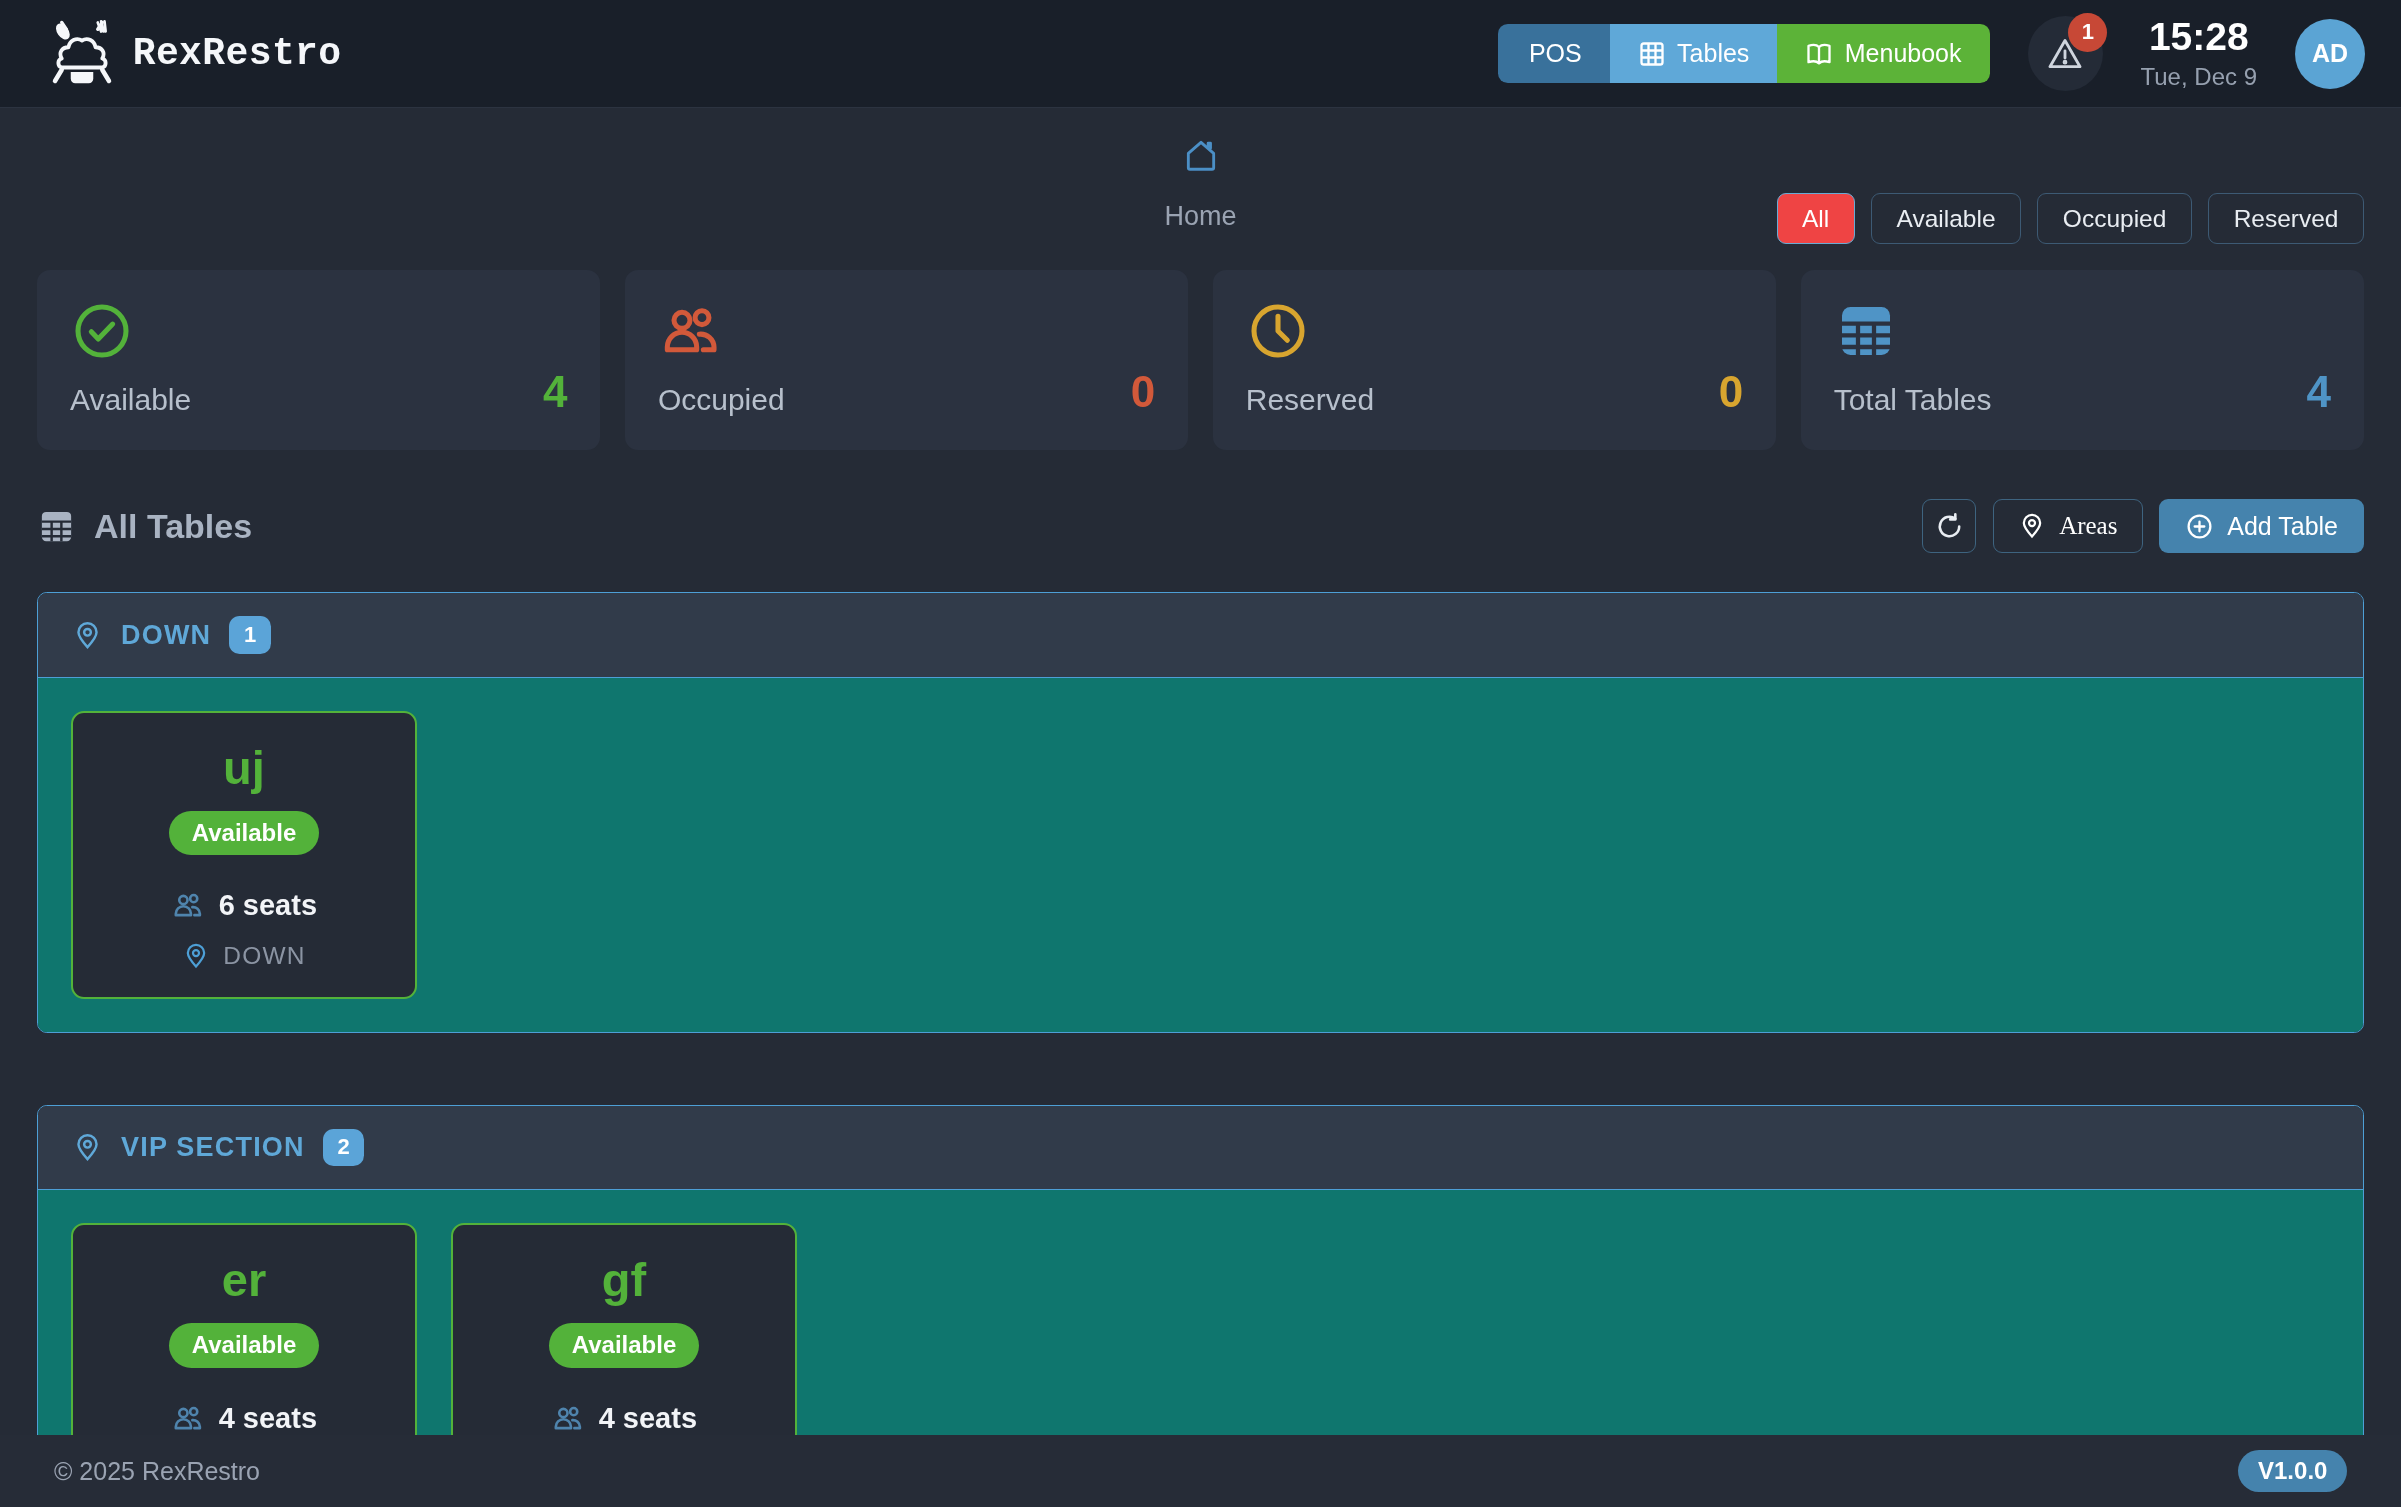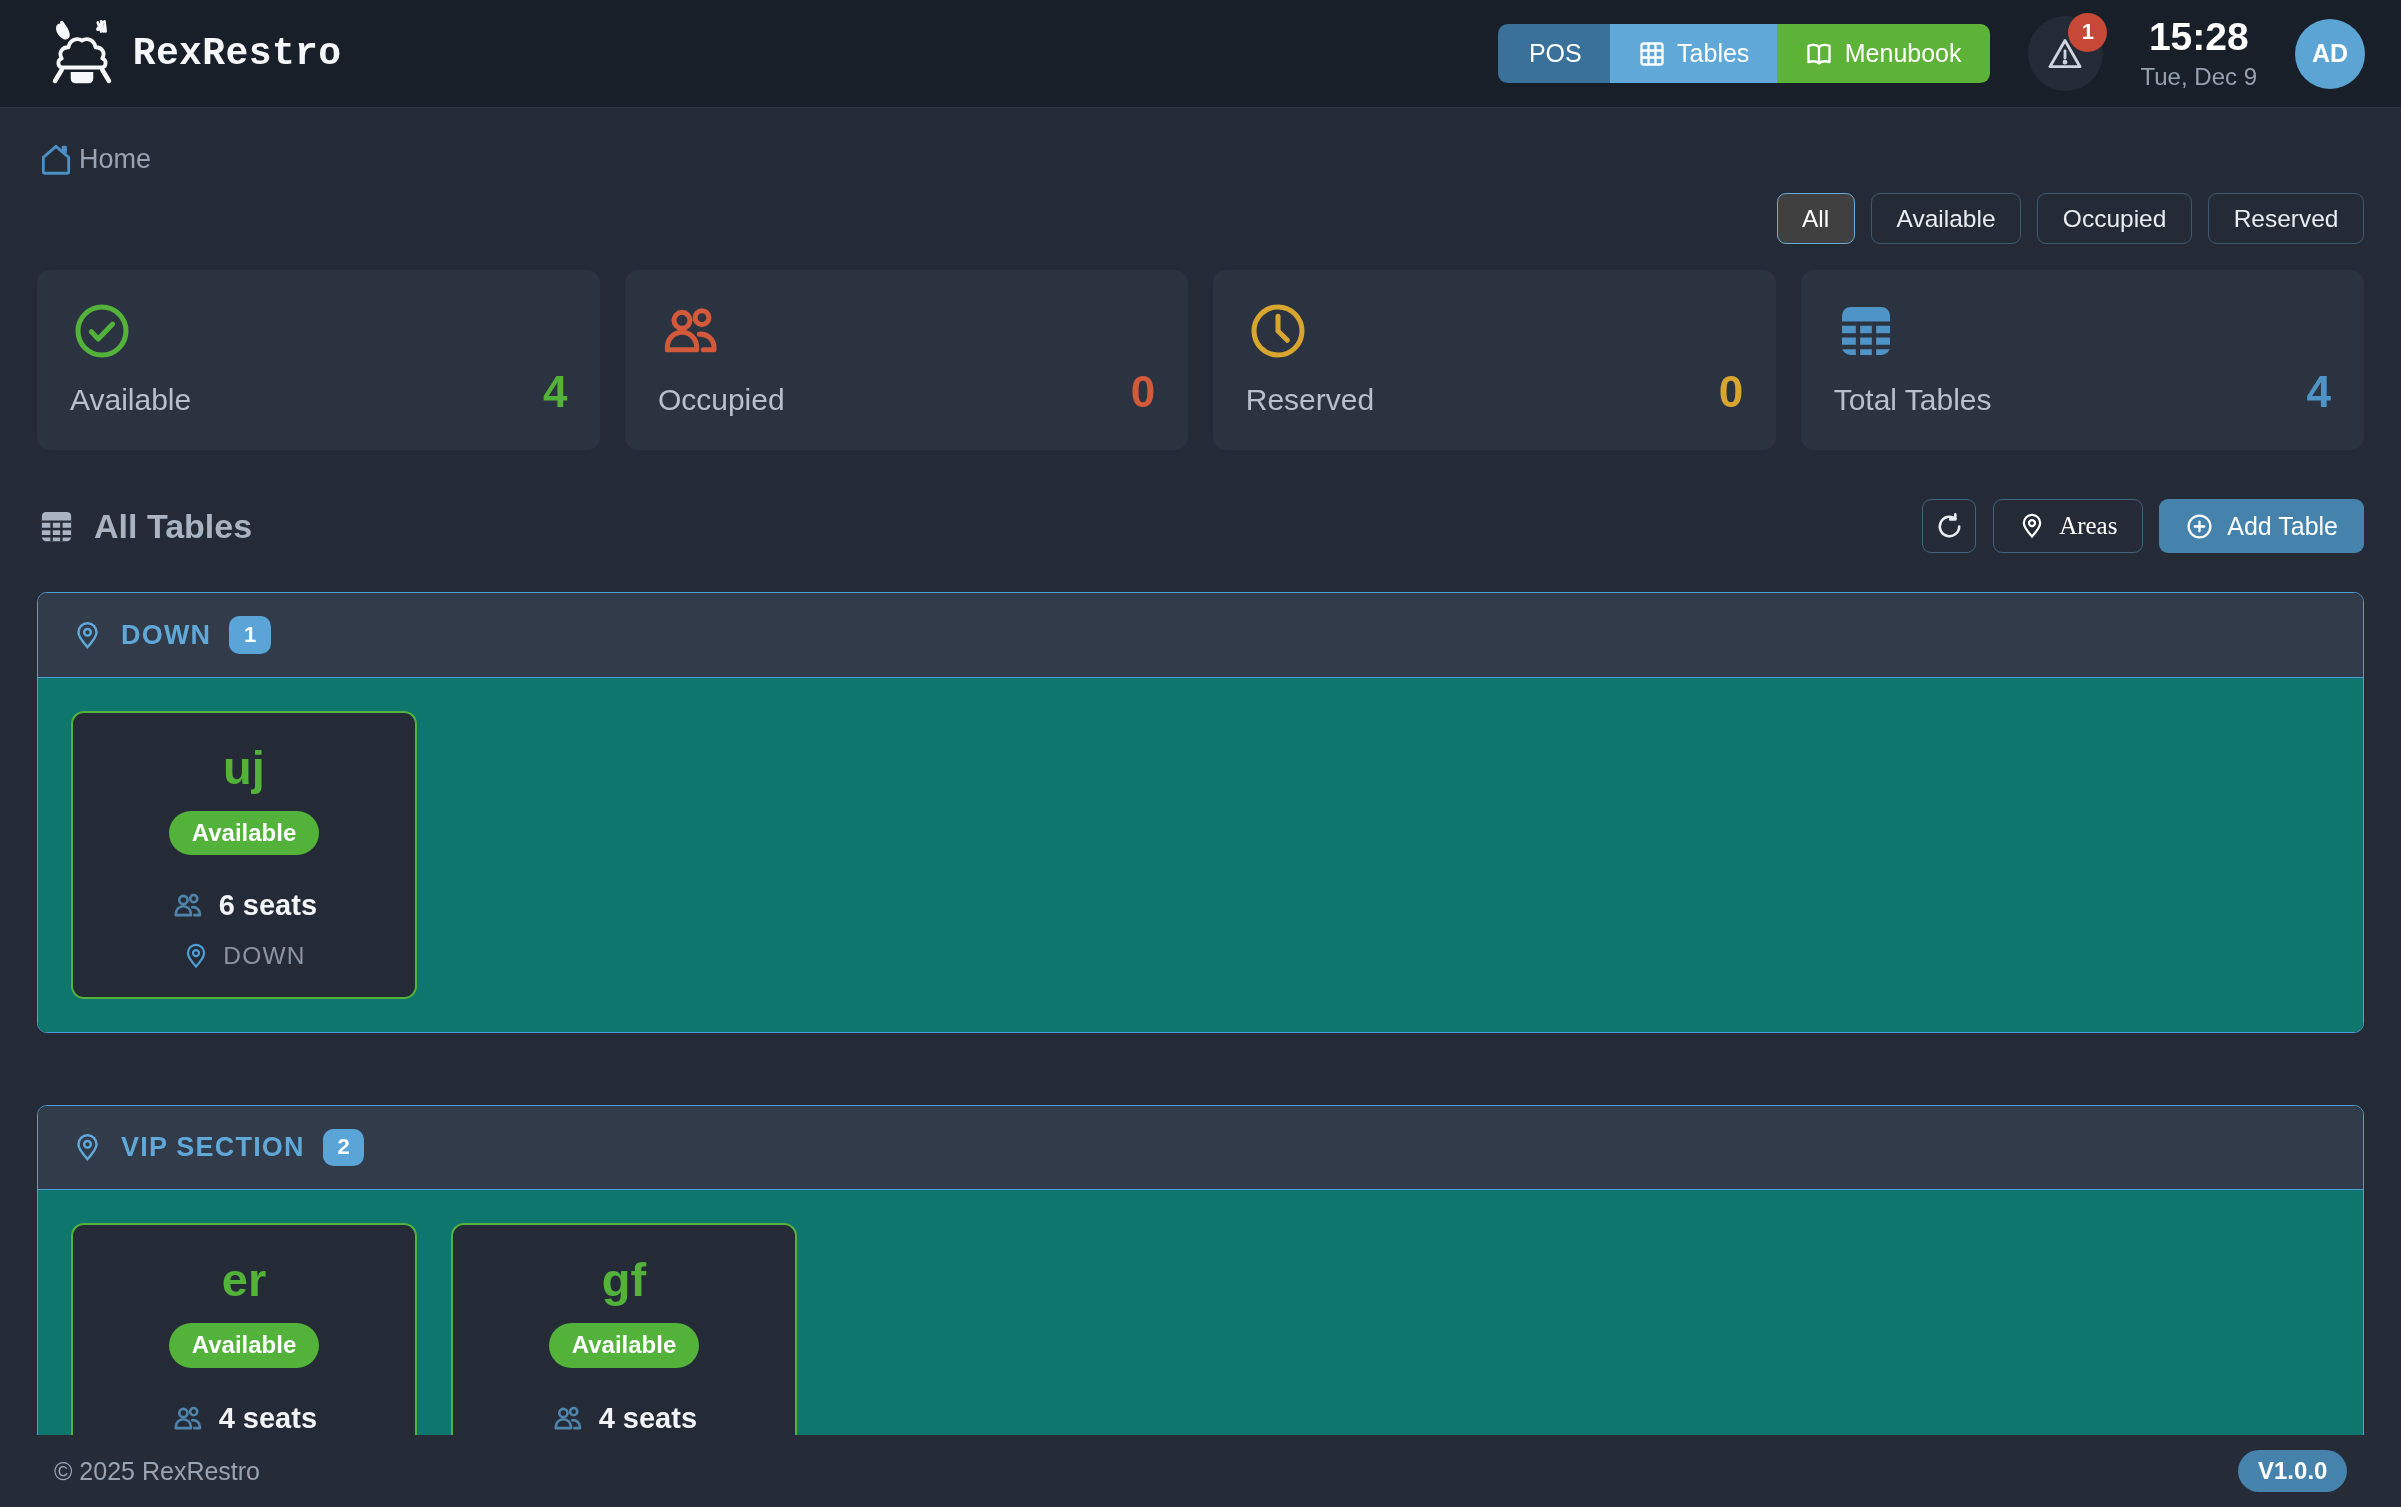--- a/index.html
+++ b/index.html
@@ -28,26 +28,26 @@
   .alert-badge{ position:absolute; top:-3.3px; right:-4.9px; width:39px; height:39px; border-radius:50%;
                 background:#c74836; color:#fff; font-size:22px; font-weight:bold;
                 display:flex; align-items:center; justify-content:center; }
   .clock{ text-align:center; }
   .clock-time{ font-size:39px; font-weight:bold; color:#fff; line-height:1.1; }
   .clock-date{ font-size:24px; color:#96a0af; margin-top:4.9px; }
   .avatar{ width:70px; height:70px; border-radius:50%; background:#5ba4d4; color:#fff;
            font-size:25px; font-weight:bold; display:flex; align-items:center; justify-content:center; cursor:pointer; }
   
   .main{ padding:0 37px; }
-  .breadcrumb{ display:flex; align-items:center; gap:4px; margin-top:28px; height:46px; }
+  .breadcrumb{ display:flex; align-items:center; gap:27px; margin-top:28px; height:46px;flex-direction:column; }
   .breadcrumb-label{ font-size:27px; color:#9aa3b2; }
   .filter-row{ display:flex; justify-content:flex-end; gap:16.3px; margin-top:11.4px; }
   .filter-btn{ height:51px; padding:0 24.5px; font-size:24.5px; font-family:inherit; color:#e9edf2;
                background:transparent; border:1.6px solid #3d5a74; border-radius:9px; cursor:pointer; }
-  .filter-btn.active{ background:#404040; border-color:#68abd4; color:#fff; }
+  .filter-btn.active{ background:#ef4444; border-color:#68abd4; color:#fff; }
   .stats{ display:grid; grid-template-columns:repeat(4,1fr); gap:24.5px; margin-top:26px; }
   .stat-card{ background:#2b3240; border-radius:13px; padding:29px 33px 33px 33px; height:180px;
               display:flex; flex-direction:column; justify-content:space-between; }
   .stat-bottom{ display:flex; align-items:flex-end; justify-content:space-between; }
   .stat-label{ font-size:30px; color:#b7c0cc; }
   .stat-value{ font-size:44px; font-weight:bold; }
   .v-green{ color:#53b23a; } .v-orange{ color:#d2593a; } .v-amber:{ color:#d8a52f; }
   .v-amber{ color:#d8a52f; } .v-blue{ color:#4f94c6; }
   .tables-header{ display:flex; align-items:center; justify-content:space-between; margin-top:49px; }
   .tables-title{ display:flex; align-items:center; gap:18px; font-size:34px; font-weight:600; color:#a9b3c2; }

